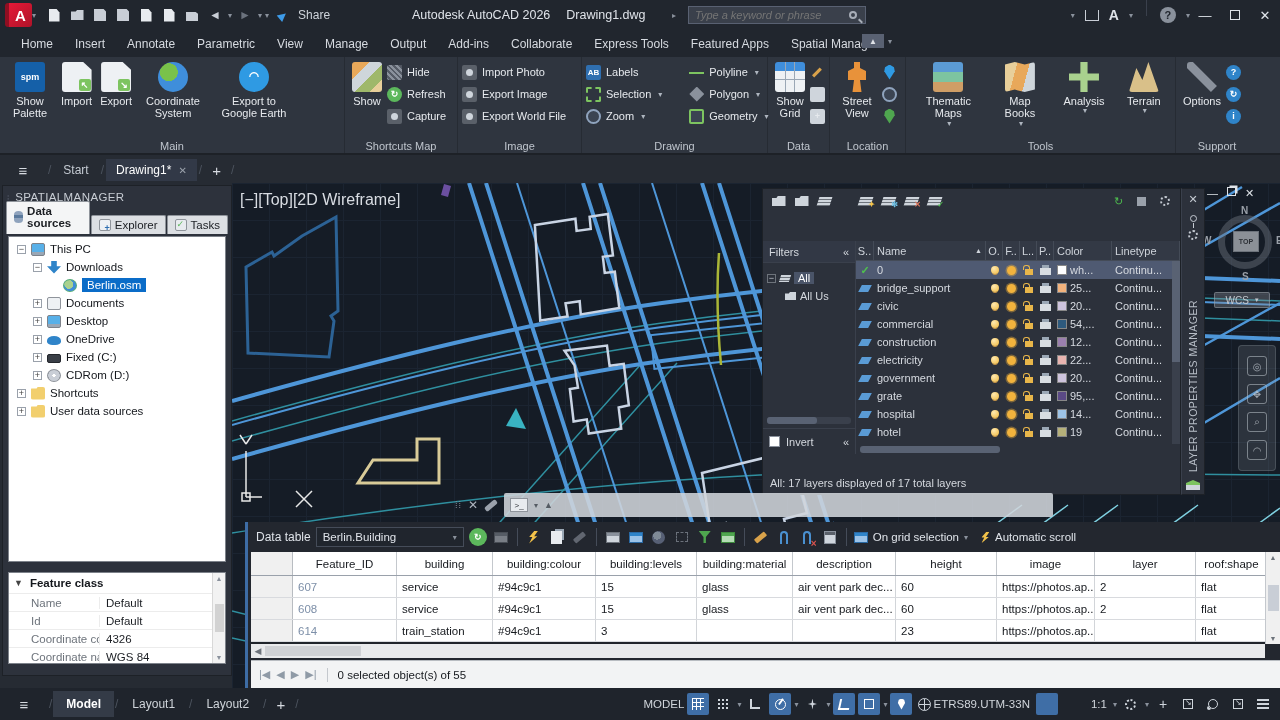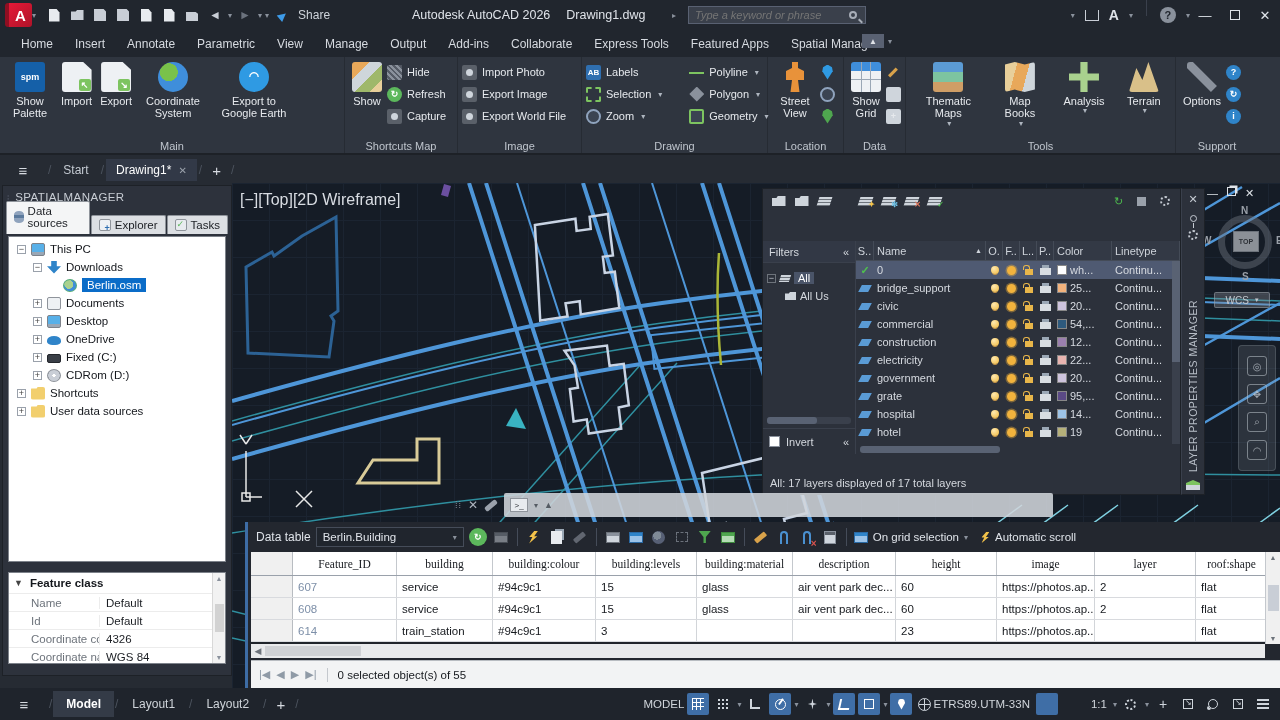--- a/index.html
+++ b/index.html
@@ -108,21 +108,21 @@
   .wcsbox{position:absolute;left:982px;top:109px;width:56px;height:16px;background:rgba(139,144,151,.35);border:1px solid rgba(160,166,174,.5);border-radius:2px;color:#c3c8cf;font-size:10px;display:flex;align-items:center;justify-content:center;gap:6px;}
   .navbar3d{position:absolute;left:1006px;top:162px;width:38px;height:126px;background:rgba(150,158,168,.18);border:1px solid rgba(160,166,174,.25);border-radius:4px;display:flex;flex-direction:column;align-items:center;justify-content:space-around;padding:6px 0;}
   .nb-it{width:20px;height:20px;border-radius:3px;border:1.5px solid rgba(190,196,204,.55);color:rgba(190,196,204,.8);font-size:10px;display:flex;align-items:center;justify-content:center;}
 
   
   .spm{position:absolute;left:2px;top:185px;width:230px;height:491px;background:#2d323c;border:1px solid #1d2127;}
   .spm-title{height:22px;display:flex;align-items:center;color:#c8cdd4;font-size:11.5px;letter-spacing:.4px;padding-left:4px;gap:5px;}
   .grip{color:#5a6170;font-size:8px;letter-spacing:1px;}
   .spm-tabs{display:flex;align-items:flex-end;height:26px;padding:0 3px;gap:1px;}
   .spm-tab{display:flex;align-items:center;gap:4px;background:#dcdfe3;border:1px solid #8f949b;border-bottom:none;color:#1b1e23;font-size:11.5px;padding:3px 7px;border-radius:2px 2px 0 0;}
-  .spm-tab.active{background:#f4f5f6;font-weight:normal;padding-bottom:5px;}
+  .spm-tab.active{background:#f4f5f6;font-weight:bold;padding-bottom:5px;}
   .ticon{width:12px;height:12px;border-radius:2px;}
   .t-db{background:linear-gradient(#8fa3bd 0 30%,#5b7a9d 30% 60%,#8fa3bd 60%);border-radius:50%/30%;}
   .t-exp{background:#eef1f4;border:1px solid #8f949b;position:relative;}
   .t-exp::after{content:"+";position:absolute;right:0;bottom:-3px;color:#2f6fb0;font-size:9px;font-weight:bold;}
   .t-task{background:#e8ebef;border:1px solid #8f949b;position:relative;}
   .t-task::after{content:"✓";position:absolute;left:1px;top:-1px;color:#5cb85c;font-size:9px;}
   .spm-tree{position:absolute;left:5px;right:5px;top:50px;height:326px;background:#fff;border:1px solid #7d828a;font-size:11.5px;color:#14171c;overflow:hidden;padding-top:3px;}
   .trow{display:flex;align-items:center;height:18px;gap:5px;}
   .expbox{width:9px;height:9px;border:1px solid #9aa1ab;background:#fff;color:#444;font-size:9px;line-height:7px;text-align:center;flex:0 0 auto;}
   .expnone{width:9px;flex:0 0 auto;}
@@ -226,21 +226,21 @@
   .d-pencilo{width:13px;height:5px;background:#d9a24a;transform:rotate(-40deg);border-radius:1px;}
   .d-pencilg{width:13px;height:5px;background:#8a919c;transform:rotate(-40deg);border-radius:1px;opacity:.6;}
   .d-funnel{width:12px;height:12px;background:#4fa64f;clip-path:polygon(0 0,100% 0,60% 50%,60% 100%,40% 100%,40% 50%);}
   .d-globe{width:13px;height:13px;border-radius:50%;background:radial-gradient(circle at 40% 35%,#a7b5c2 0 35%,#6d7893 36%);opacity:.7;}
   .d-selx{width:12px;height:10px;border:1.5px dashed #8a919c;opacity:.7;}
   .d-calc{width:12px;height:13px;background:#cfd5dc;border:1px solid #8a919c;background-image:linear-gradient(#5a6069 0 30%,transparent 30%);}
   .dt-toggle{display:flex;align-items:center;gap:5px;font-size:11.5px;color:#dfe3e9;}
   .dt-grid{position:absolute;left:3px;top:30px;right:0;height:92px;background:#20242b;}
   .dt-h,.dt-r{display:flex;background:#fff;}
   .dt-h{height:24px;border-bottom:1px solid #9aa1ab;}
-  .dt-h .cell{font-size:11.5px;color:#16191e;display:flex;align-items:center;justify-content:center;border-right:1px solid #c4c8cd;overflow:hidden;white-space:nowrap;font-family:Liberation Serif, serif;}
+  .dt-h .cell{font-size:11.5px;color:#16191e;display:flex;align-items:center;justify-content:center;border-right:1px solid #c4c8cd;overflow:hidden;white-space:nowrap;}
   .dt-r{height:22px;border-bottom:1px solid #d8dade;}
   .dt-r .cell{font-size:11.5px;color:#16191e;display:flex;align-items:center;padding:0 5px;border-right:1px solid #d2d5d9;overflow:hidden;white-space:nowrap;}
   .dt-h .cell:first-child,.dt-r .cell:first-child{background:#f0f0f0;border-right:1px solid #b8bcc1;}
   .dt-r .cell:nth-child(2){color:#7d8fa8;}
   .cw0{width:42px;}.cw1{width:104px;}.cw2{width:96px;}.cw3{width:103px;}.cw4{width:101px;}.cw5{width:96px;}.cw6{width:103px;}.cw7{width:101px;}.cw8{width:98px;}.cw9{width:101px;}.cw10{width:72px;}
   .dt-vscroll{position:absolute;right:0;top:30px;height:92px;width:15px;background:#f0f0f0;border-left:1px solid #c4c8cd;display:flex;flex-direction:column;align-items:center;justify-content:space-between;color:#6d737b;font-size:7px;padding:2px 0;}
   .dt-vthumb{width:11px;flex:0 0 26px;background:#c9ced6;}
   .dt-hscroll{position:absolute;left:3px;right:15px;top:122px;height:14px;background:#e9eaec;display:flex;align-items:center;}
   .dt-harrow{width:14px;color:#6d737b;font-size:9px;text-align:center;}
   .dt-hthumb{width:96px;height:10px;background:#cfd1d5;}
@@ -473,61 +473,61 @@
             </div>
           <div class="rsmall">
               <span class="i geomic"></span>
               <span>Geometry</span>
               <span class="dropc">▾</span>
             </div>
         </div>
       </div>
       <div class="pcap">Drawing</div>
     </div>
+    <div class="rpanel" style="width:62px;">
+      <div class="prow">
+        <div class="rbig">
+            <span class="iL gridic"></span>
+            <span class="lbl" style="max-width:34px;">Show Grid</span>
+          </div>
+        <div class="rcol">
+          <div class="rsmall">
+              <span class="i">
+                <span class="pencil" style="width:11px;height:11px;"></span>
+              </span>
+            </div>
+          <div class="rsmall">
+              <span class="i calc"></span>
+            </div>
+          <div class="rsmall">
+              <span class="i calc">+</span>
+            </div>
+        </div>
+      </div>
+      <div class="pcap">Data</div>
+    </div>
     <div class="rpanel" style="width:76px;">
       <div class="prow">
         <div class="rbig">
             <span class="iL person"></span>
             <span class="lbl" style="max-width:40px;">Street View</span>
           </div>
         <div class="rcol">
           <div class="rsmall">
               <span class="i pin"></span>
             </div>
           <div class="rsmall">
               <span class="i zoomic"></span>
             </div>
           <div class="rsmall">
               <span class="i pin" style="background:#4fa64f;"></span>
             </div>
         </div>
       </div>
       <div class="pcap">Location</div>
-    </div>
-    <div class="rpanel" style="width:62px;">
-      <div class="prow">
-        <div class="rbig">
-            <span class="iL gridic"></span>
-            <span class="lbl" style="max-width:34px;">Show Grid</span>
-          </div>
-        <div class="rcol">
-          <div class="rsmall">
-              <span class="i">
-                <span class="pencil" style="width:11px;height:11px;"></span>
-              </span>
-            </div>
-          <div class="rsmall">
-              <span class="i calc"></span>
-            </div>
-          <div class="rsmall">
-              <span class="i calc">+</span>
-            </div>
-        </div>
-      </div>
-      <div class="pcap">Data</div>
     </div>
     <div class="rpanel" style="width:270px;justify-content:flex-end;">
       <div class="prow" style="justify-content:space-around;width:100%;">
         <div class="rbig">
             <span class="iL thematic"></span>
             <span class="lbl" style="max-width:56px;">Thematic Maps</span>
             <span class="dropc">▾</span>
           </div>
         <div class="rbig">
             <span class="iL mapbook"></span>

